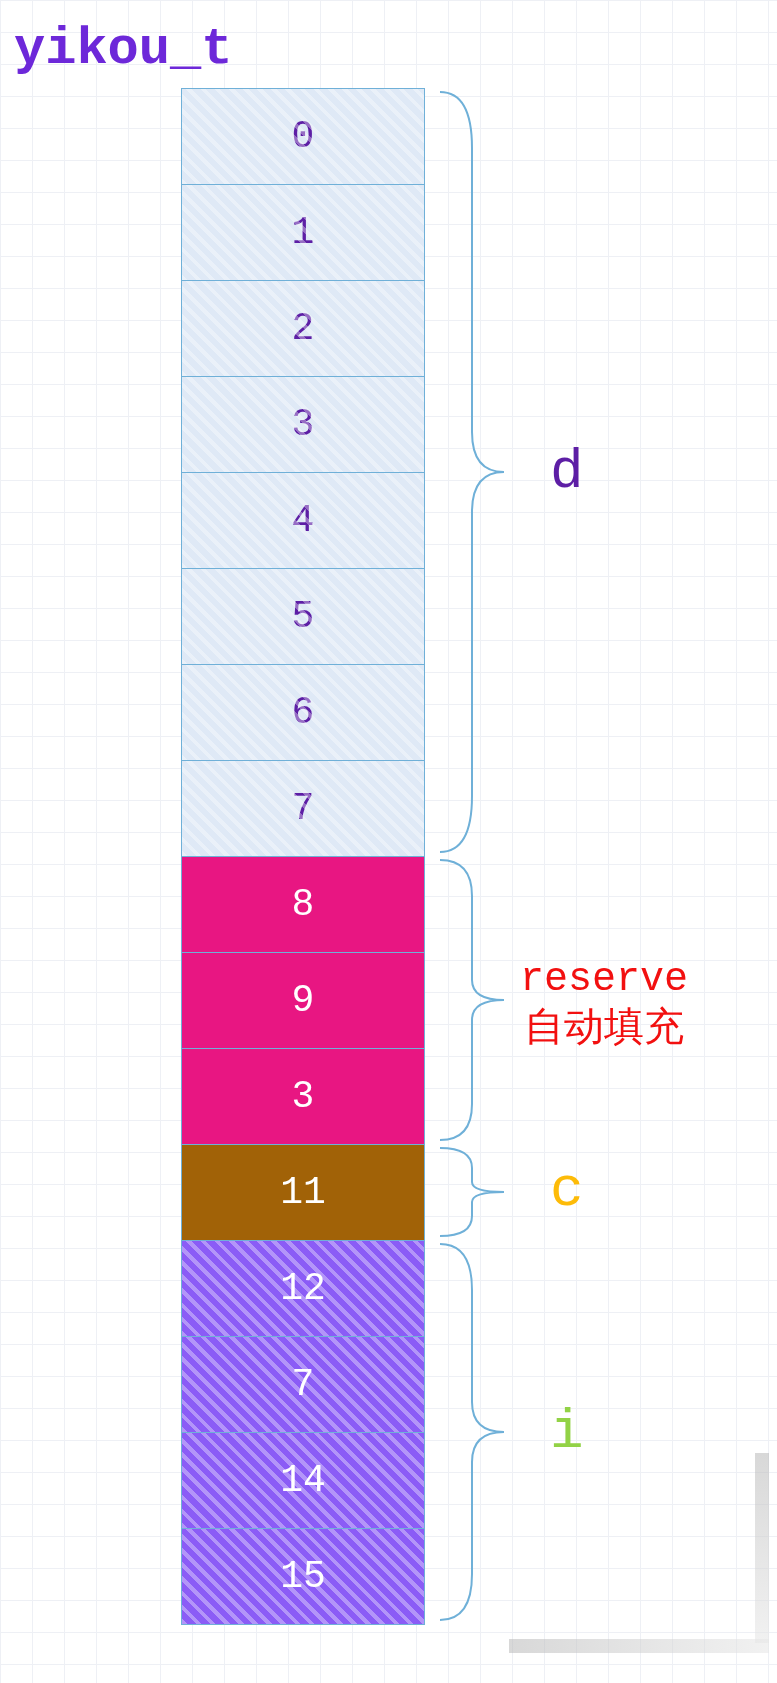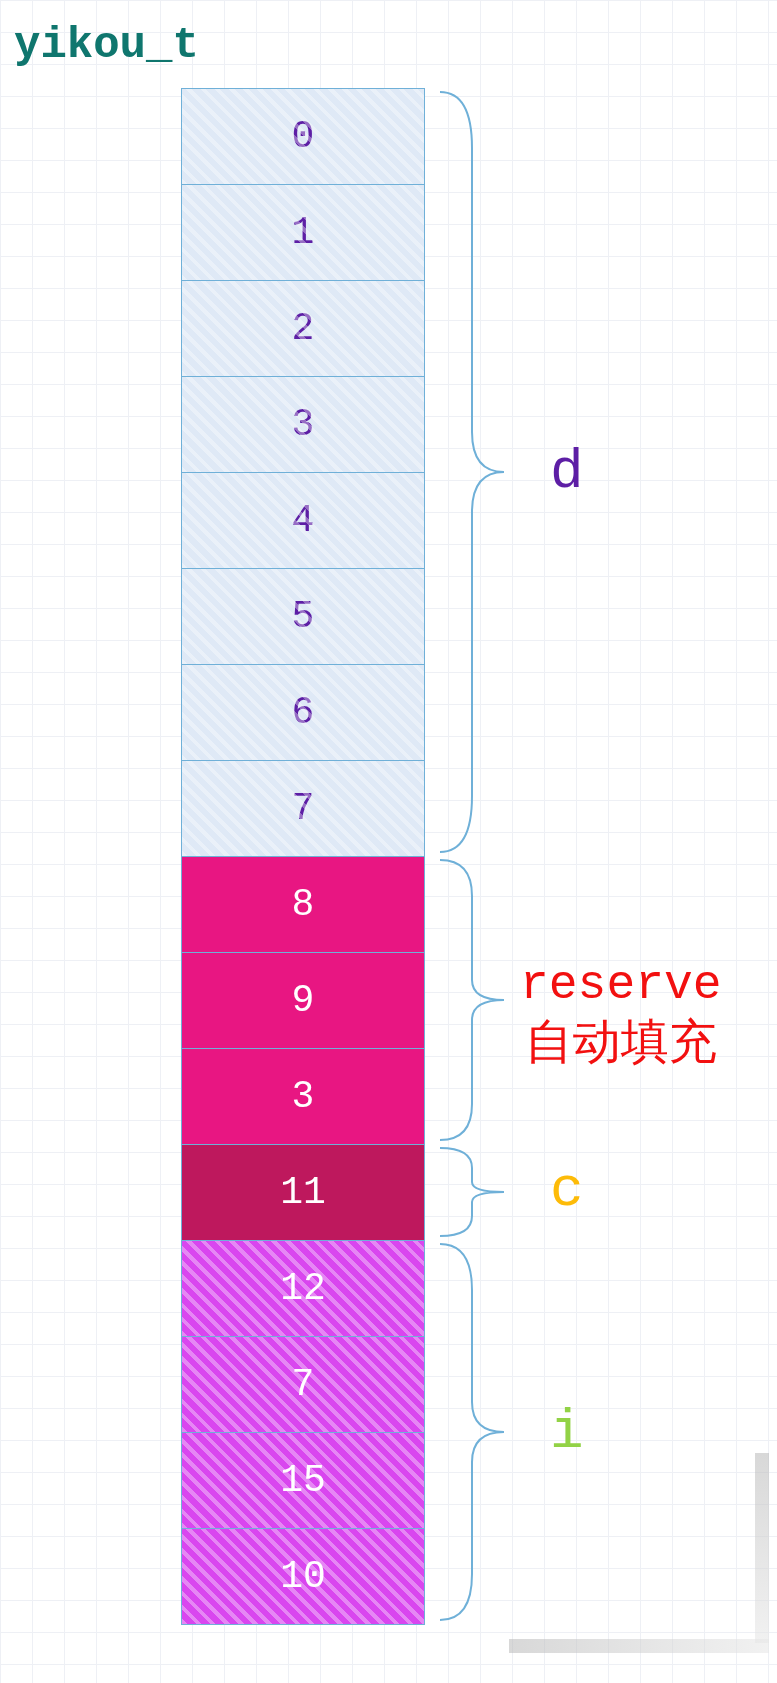--- a/index.html
+++ b/index.html
@@ -9,21 +9,21 @@
     background:#fff;
     position:relative;
     background-image:
       linear-gradient(to right,#eef0f5 1px,transparent 1px),
       linear-gradient(to bottom,#eef0f5 1px,transparent 1px);
     background-size:32px 32px;
     overflow:hidden;
   }
   .title{
     position:absolute;left:14px;top:20px;
-    color:#0f766e;font-size:44px;font-weight:bold;
+    color:#6d28d9;font-size:52px;font-weight:bold;
   }
   .stack{
     position:absolute;left:181px;top:88px;width:244px;
     border-top:1px solid #6fb0d8;
   }
   .cell{
     height:96px;box-sizing:border-box;
     border-bottom:1px solid #6fb0d8;
     border-left:1px solid #6fb0d8;
     border-right:1px solid #6fb0d8;
@@ -31,26 +31,26 @@
     font-size:38px;
     position:relative;
   }
   .hatch::before{
     content:"";position:absolute;inset:0;
     background:repeating-linear-gradient(45deg,rgba(255,255,255,0.35) 0 4px,transparent 4px 10px);
     pointer-events:none;
   }
   .g-d{background:#dfe9f6;color:#5d1ea5;}
   .g-r{background:#e81682;color:#fff;}
-  .g-c{background:#be185d;color:#fff;}
-  .g-i{background:#d946ef;color:#fff;}
+  .g-c{background:#a16207;color:#fff;}
+  .g-i{background:#8b5cf6;color:#fff;}
   .brace{position:absolute;pointer-events:none;}
   .label{position:absolute;font-size:56px;}
   .label-d{color:#5d1ea5;}
-  .label-r{color:#f21010;font-size:48px;line-height:1.25;}
+  .label-r{color:#f21010;font-size:40px;line-height:1.25;}
   .label-c{color:#fdbb08;}
   .label-i{color:#92d246;}
   .wm-v{
     position:absolute;right:8px;bottom:40px;width:14px;height:190px;
     background:linear-gradient(#b8b8b8,#e6e6e6);opacity:.55;
   }
   .wm-h{
     position:absolute;right:8px;bottom:30px;width:260px;height:14px;
     background:linear-gradient(90deg,#b8b8b8,#e6e6e6);opacity:.55;
   }
@@ -68,22 +68,22 @@
   <div class="cell hatch g-d">4</div>
   <div class="cell hatch g-d">5</div>
   <div class="cell hatch g-d">6</div>
   <div class="cell hatch g-d">7</div>
   <div class="cell g-r">8</div>
   <div class="cell g-r">9</div>
   <div class="cell g-r">3</div>
   <div class="cell g-c">11</div>
   <div class="cell hatch g-i">12</div>
   <div class="cell hatch g-i">7</div>
+  <div class="cell hatch g-i">14</div>
   <div class="cell hatch g-i">15</div>
-  <div class="cell hatch g-i">10</div>
 </div>
 
 <svg class="brace" style="left:432px;top:88px" width="80" height="768" viewBox="0 0 80 768">
   <path d="M8 4 Q40 4 40 60 L40 344 Q40 384 72 384 Q40 384 40 424 L40 708 Q40 764 8 764" fill="none" stroke="#6fb0d8" stroke-width="2"></path>
 </svg>
 <svg class="brace" style="left:432px;top:856px" width="80" height="288" viewBox="0 0 80 288">
   <path d="M8 4 Q40 4 40 40 L40 124 Q40 144 72 144 Q40 144 40 164 L40 248 Q40 284 8 284" fill="none" stroke="#6fb0d8" stroke-width="2"></path>
 </svg>
 <svg class="brace" style="left:432px;top:1144px" width="80" height="96" viewBox="0 0 80 96">
   <path d="M8 4 Q40 4 40 24 L40 38 Q40 48 72 48 Q40 48 40 58 L40 72 Q40 92 8 92" fill="none" stroke="#6fb0d8" stroke-width="2"></path>

